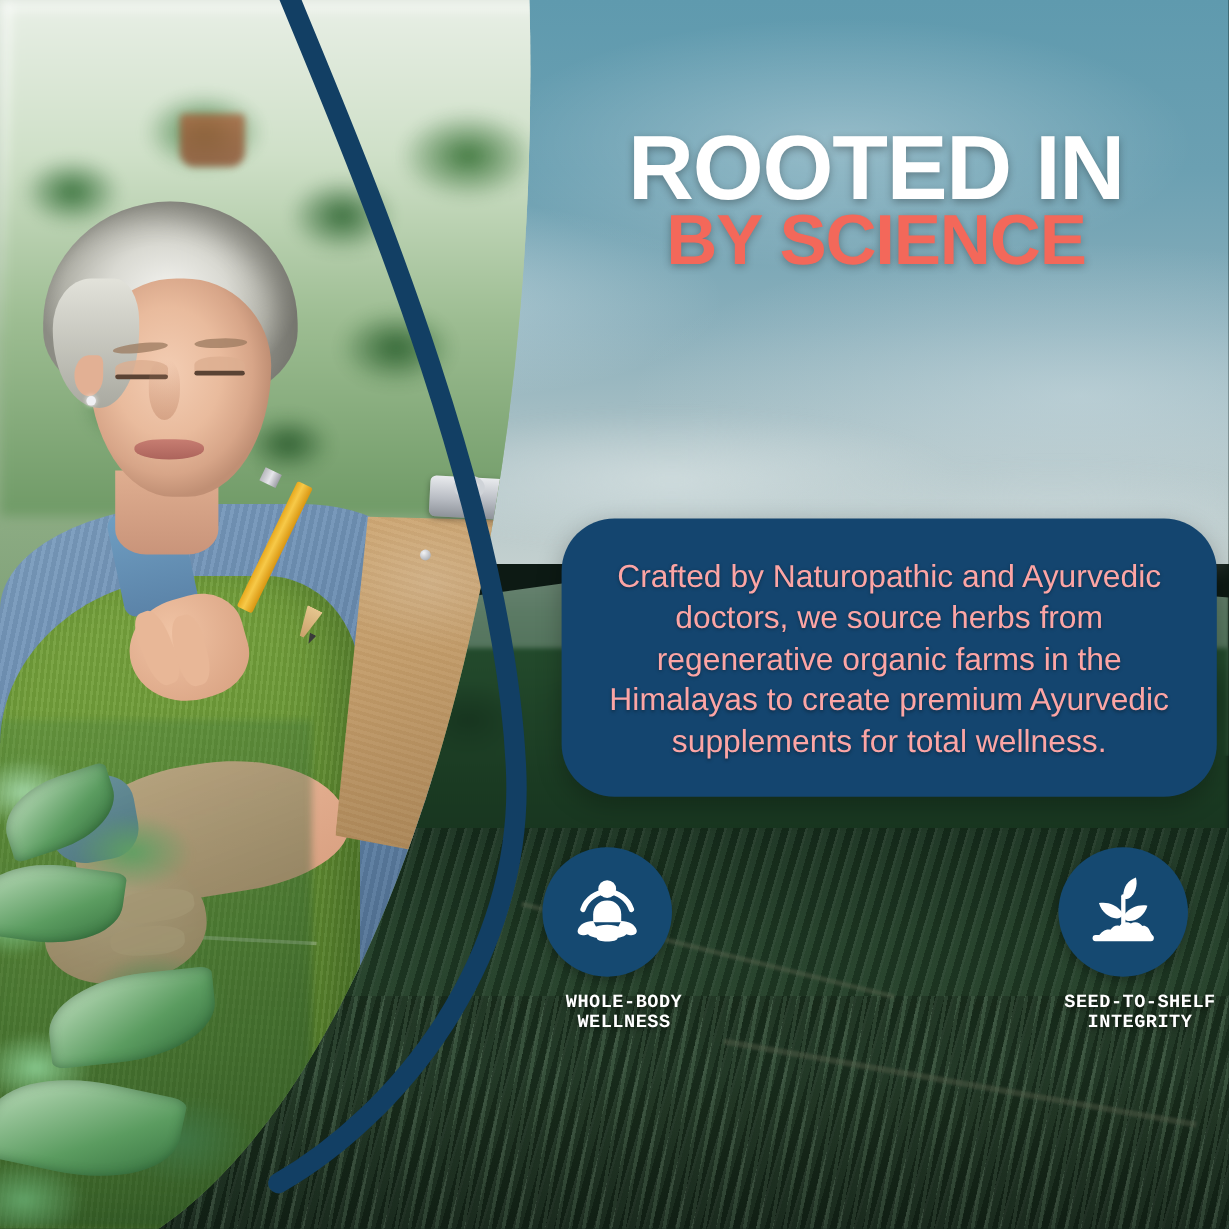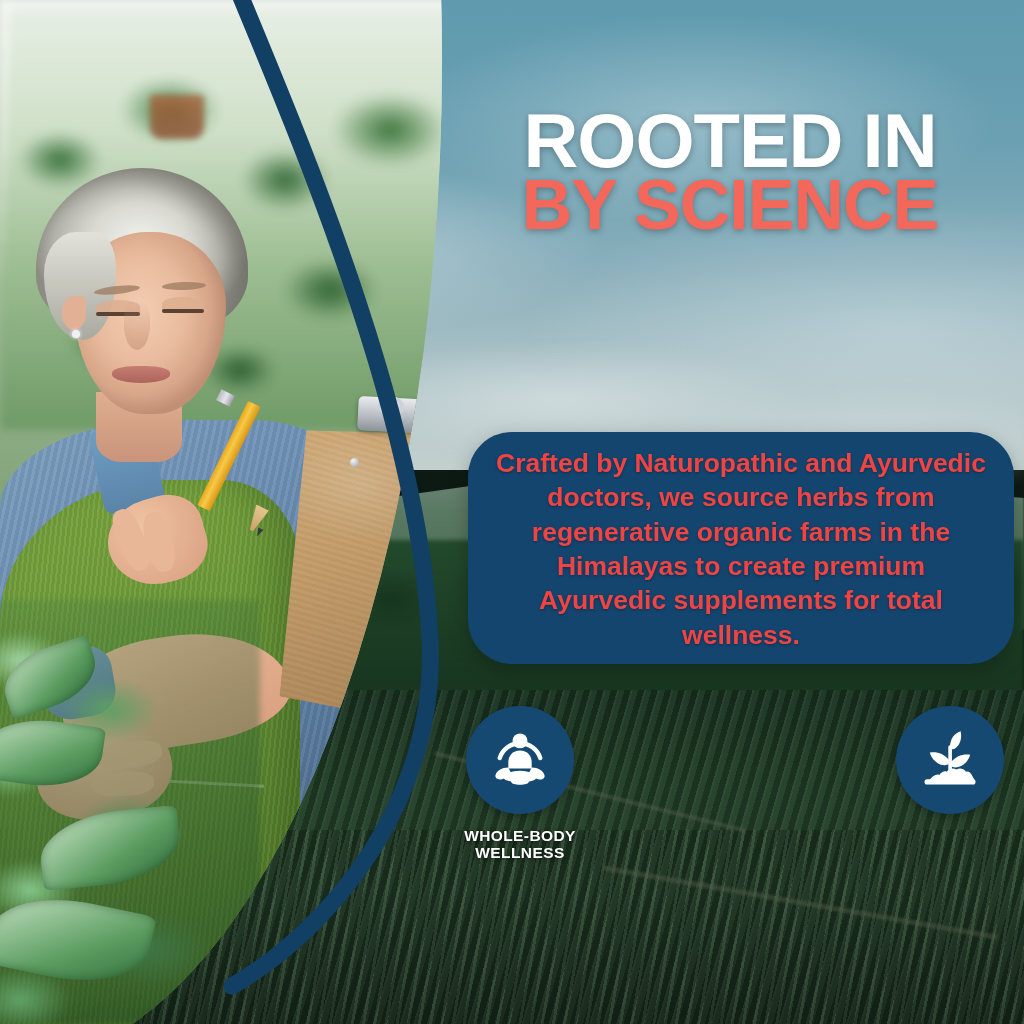--- a/index.html
+++ b/index.html
@@ -315,49 +315,49 @@
   }
   .hl-line {
     display:block;
     font-size:76px;
     text-transform:uppercase;
     text-shadow:0 2px 7px rgba(0,0,0,.30);
   }
   .hl-white { color:#ffffff; }
   .hl-coral { color:#f3685a; }
   .hl-l3 { font-size:92px; letter-spacing:-2px; }
-  .hl-l4 { font-size:70px; letter-spacing:-1px; }
+  .hl-l4 { font-size:59px; letter-spacing:-1px; }
 
   
   .bodybox {
     position:absolute; left:468px; top:432px; width:546px; height:232px;
     background:#14456f;
     border-radius:44px 44px 44px 44px;
     box-shadow:0 6px 20px rgba(0,0,0,.25);
   }
   .bodytext {
     position:absolute; left:482px; top:448px; width:518px; height:202px;
     display:flex; align-items:center; justify-content:center;
-    color:#ef4444;
+    color:#fca5a5;
     font-size:26.5px;
-    font-weight:700;
+    font-weight:400;
     line-height:1.30;
     text-align:center;
     padding:0 10px;
     text-shadow:0 1px 3px rgba(0,0,0,.35);
   }
 
   
   .badges {
     position:absolute; left:452px; top:706px; width:566px; height:170px;
     display:flex; justify-content:space-between;
   }
   .badge {
     width:136px;
-    display:flex; flex-direction:column; align-items:center;
+    display:flex; flex-direction:column; font-family:Liberation Mono, monospace;
   }
   .badge-circle {
     width:108px; height:108px; border-radius:50%;
     background:#154971;
     display:flex; align-items:center; justify-content:center;
     box-shadow:0 3px 10px rgba(0,0,0,.28);
   }
   .badge-circle svg { width:68px; height:68px; display:block; }
   .badge-label {
     margin-top:13px;
@@ -482,17 +482,19 @@
       <div class="badge-circle">
         <svg viewBox="0 0 64 64">
           <rect x="30.4" y="18" width="3.4" height="30" rx="1.6" fill="#fff"></rect>
           <path d="M32 20c0-8 4-13 10-15 1.6 6-.6 13-5 16 -2 1.3-4 1.3-5-1z" fill="#fff"></path>
           <path d="M31 32c-5-6-11-8-18-7 2 7 8 12 14 12 1.8 0 3.2-.6 4-1.6z" fill="#fff"></path>
           <path d="M33 34c5-6 11-8 18-7 -2 7-8 12-14 12 -1.8 0-3.2-.6-4-1.6z" fill="#fff"></path>
           <path d="M12 52c3-5 7-7 10-6 2-3 5-4 7-3 2-3 6-4 9-2 3-2 7-1 9 2 2-1 5 1 6 4 1 2 2 3 3 5z" fill="#fff"></path>
           <rect x="8" y="50" width="48" height="5" rx="2.4" fill="#fff"></rect>
         </svg>
       </div>
+      <div class="badge-label">SEED-TO-SHELF
+INTEGRITY</div>
     </div>
 
 
   </div>
 </div>
 
 </body></html>

